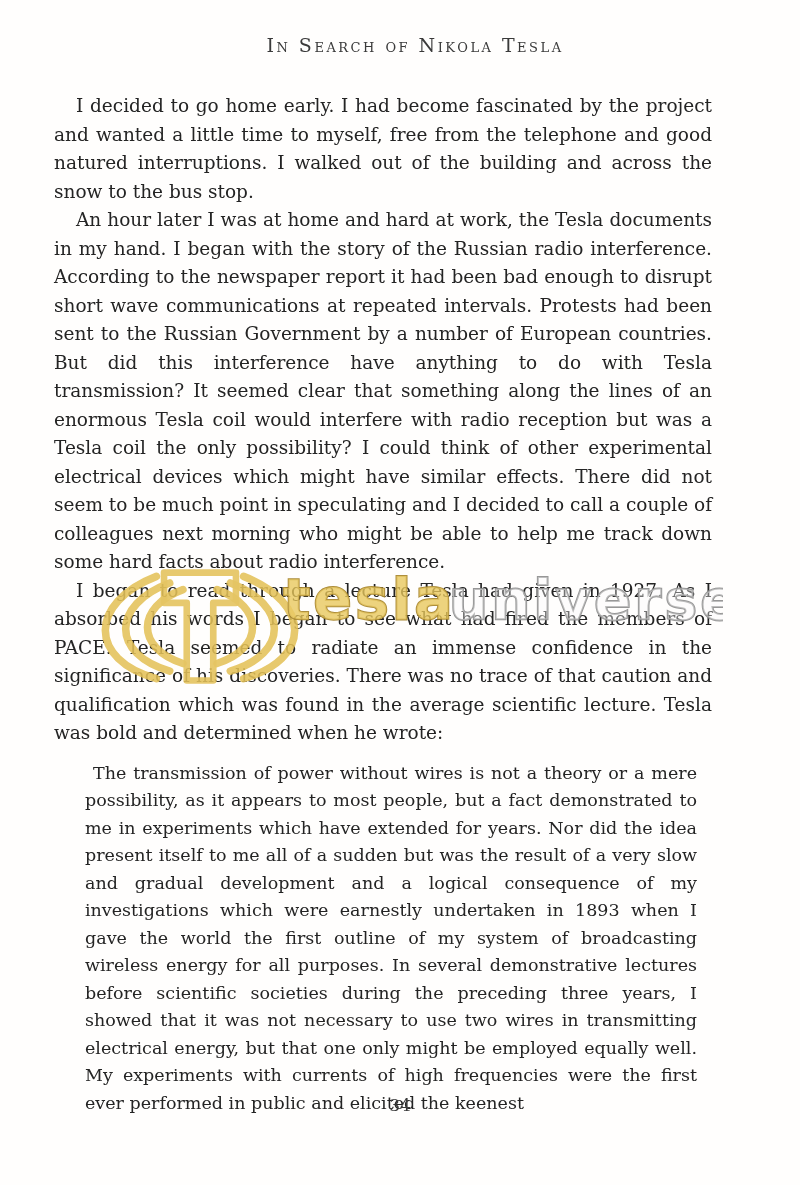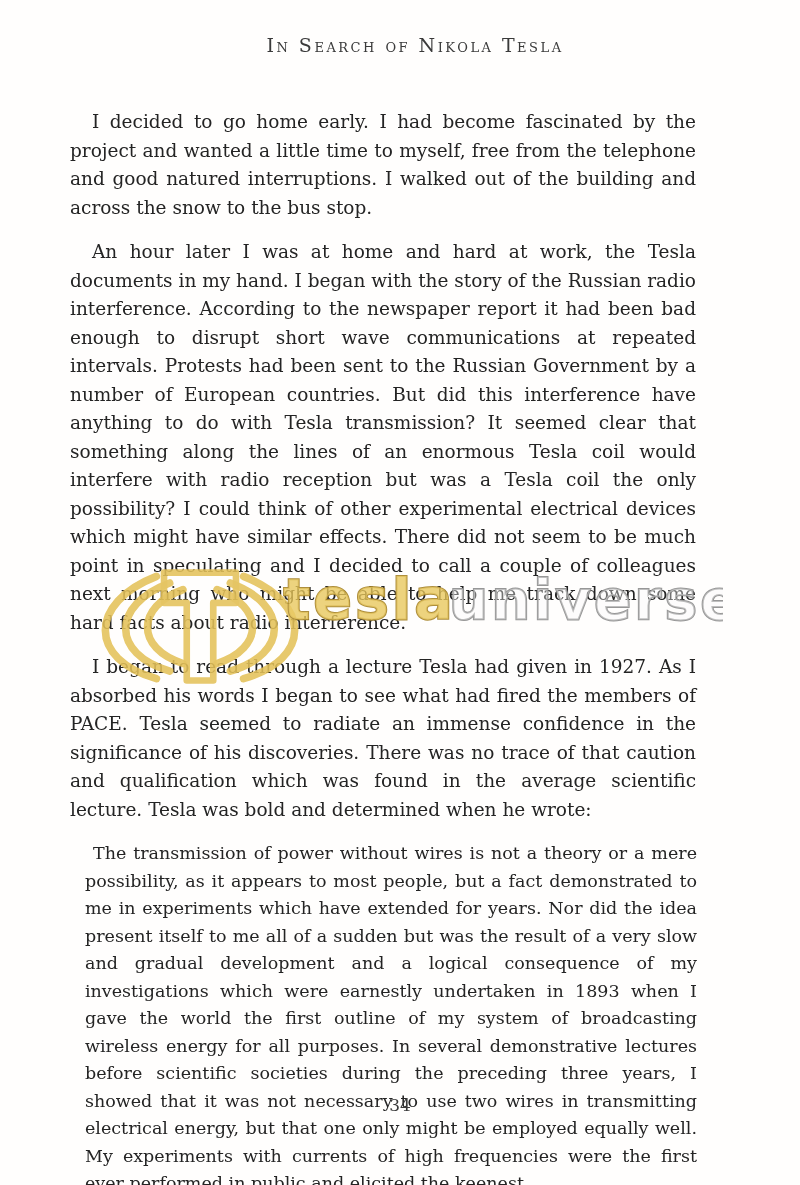--- a/index.html
+++ b/index.html
@@ -23,21 +23,21 @@
     letter-spacing: 2.5px;
     color: #3a3a3a;
   }
   .body-text {
     position: absolute;
     top: 92px;
     left: 54px;
     width: 658px;
   }
   .para {
-    margin: 16px;
+    margin: 0;
     text-align: justify;
     text-indent: 22px;
     font-size: 18.5px;
     line-height: 28.5px;
     color: #242424;
   }
   .quote {
     margin: 12px 30px 0 31px;
     width: 612px;
     text-align: justify;

